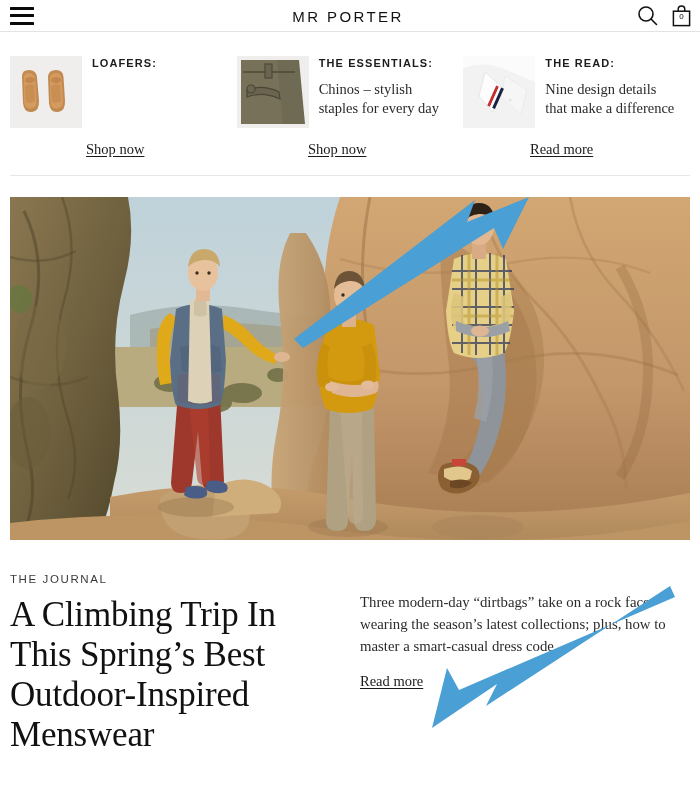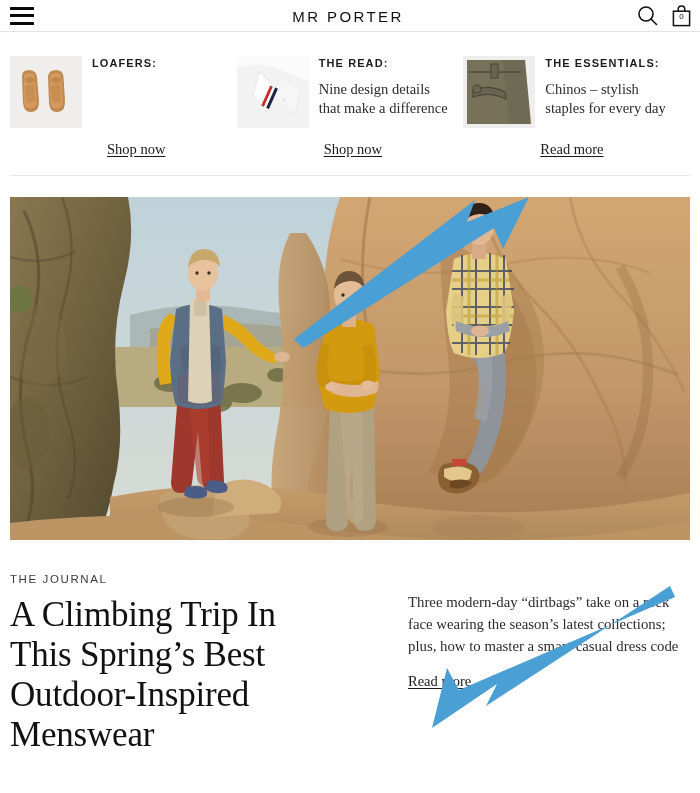--- a/index.html
+++ b/index.html
@@ -73,39 +73,39 @@
     font-weight: 700;
     margin-bottom: 11px;
     white-space: nowrap;
   }
   .promo-desc {
     font-family: "Liberation Serif", serif;
     font-size: 14.5px;
     line-height: 19px;
     color: #2b2b2b;
   }
-  .promo-links { display: flex; padding: 0 25px; margin-top: 12px; }
+  .promo-links { display: flex; padding: 0 4px; margin-top: 12px; }
   .promo-link-cell { width: 222px; padding-right: 10px; padding-left: 82px; }
   .link {
     font-family: "Liberation Serif", serif;
     font-size: 14.5px;
     color: #1a1a1a;
     text-decoration: underline;
     text-underline-offset: 2px;
     cursor: pointer;
     display: inline-block;
   }
   .strip-divider { margin: 17px 10px 0 10px; height: 1px; background: #e6e6e6; }
 
   
   .hero-wrap { margin: 21px 10px 0 10px; height: 343px; overflow: hidden; position: relative; }
   .hero { width: 100%; height: 100%; display: block; }
 
   
-  .journal { margin: 33px 10px 0 10px; display: flex; gap: 48px; }
+  .journal { margin: 33px 10px 0 10px; display: flex; }
   .journal-left { width: 330px; }
   .journal-eyebrow {
     font-family: "Liberation Sans", sans-serif;
     font-size: 11.5px;
     letter-spacing: 1.6px;
     color: #3a3a3a;
     margin-bottom: 10px;
   }
   .journal-title {
     font-family: Liberation Serif, serif;
@@ -179,54 +179,54 @@
         </svg>
       </div>
       <div class="promo-text">
         <div class="promo-kicker">LOAFERS:</div>
       </div>
     </div>
 
     <div class="promo">
       <div class="promo-thumb">
         <svg width="72" height="72" viewBox="0 0 72 72">
+          <rect width="72" height="72" fill="#efeeec"></rect>
+          <path d="M4 4 H62 L68 68 H4 Z" fill="#6f6a54"></path>
+          <path d="M4 4 H40 L46 68 H4 Z" fill="#77715a"></path>
+          <path d="M6 16 H58" stroke="#4e4a39" stroke-width="1.4" fill="none"></path>
+          <rect x="28" y="8" width="7" height="14" fill="#6a6450" stroke="#4e4a39" stroke-width="1.2"></rect>
+          <path d="M10 34 q16-6 32 2 l1 7 q-17-8-33-2 Z" fill="#6a6450" stroke="#4b4736" stroke-width="1.2"></path>
+          <circle cx="14" cy="33" r="4" fill="#6b6551" stroke="#4b4736" stroke-width="1.2"></circle>
+        </svg>
+      </div>
+      <div class="promo-text">
+        <div class="promo-kicker">THE ESSENTIALS:</div>
+        <div class="promo-desc">Chinos – stylish staples for every day</div>
+      </div>
+    </div>
+
+    <div class="promo">
+      <div class="promo-thumb">
+        <svg width="72" height="72" viewBox="0 0 72 72">
           <rect width="72" height="72" fill="#fbfbfb"></rect>
           <path d="M0 12 q22-8 44 2 l28 12 v46 H0 Z" fill="#f2f2f2"></path>
           <path d="M22 16 L38 30 L30 56 L16 40 Z" fill="#fdfdfd" stroke="#e6e6e6" stroke-width="1"></path>
           <path d="M42 20 L64 34 L58 58 L38 42 Z" fill="#f6f6f6" stroke="#ebebeb" stroke-width="1"></path>
           <path d="M30 30 L37 36 L31 52 L25 46 Z" fill="#ffffff"></path>
           <g transform="rotate(24 32 42)">
             <rect x="28" y="30" width="3" height="22" fill="#c62d2d"></rect>
             <rect x="31" y="30" width="2.4" height="22" fill="#ffffff"></rect>
             <rect x="33.4" y="30" width="3" height="22" fill="#1b2340"></rect>
           </g>
           <circle cx="47" cy="44" r="1.6" fill="#e4e4e4"></circle>
         </svg>
       </div>
       <div class="promo-text">
         <div class="promo-kicker">THE READ:</div>
         <div class="promo-desc">Nine design details that make a difference</div>
-      </div>
-    </div>
-
-    <div class="promo">
-      <div class="promo-thumb">
-        <svg width="72" height="72" viewBox="0 0 72 72">
-          <rect width="72" height="72" fill="#efeeec"></rect>
-          <path d="M4 4 H62 L68 68 H4 Z" fill="#6f6a54"></path>
-          <path d="M4 4 H40 L46 68 H4 Z" fill="#77715a"></path>
-          <path d="M6 16 H58" stroke="#4e4a39" stroke-width="1.4" fill="none"></path>
-          <rect x="28" y="8" width="7" height="14" fill="#6a6450" stroke="#4e4a39" stroke-width="1.2"></rect>
-          <path d="M10 34 q16-6 32 2 l1 7 q-17-8-33-2 Z" fill="#6a6450" stroke="#4b4736" stroke-width="1.2"></path>
-          <circle cx="14" cy="33" r="4" fill="#6b6551" stroke="#4b4736" stroke-width="1.2"></circle>
-        </svg>
-      </div>
-      <div class="promo-text">
-        <div class="promo-kicker">THE ESSENTIALS:</div>
-        <div class="promo-desc">Chinos – stylish staples for every day</div>
       </div>
     </div>
   </div>
 
   <div class="promo-links">
     <div class="promo-link-cell">
       <span class="link">Shop now</span>
     </div>
     <div class="promo-link-cell">
       <span class="link">Shop now</span>

